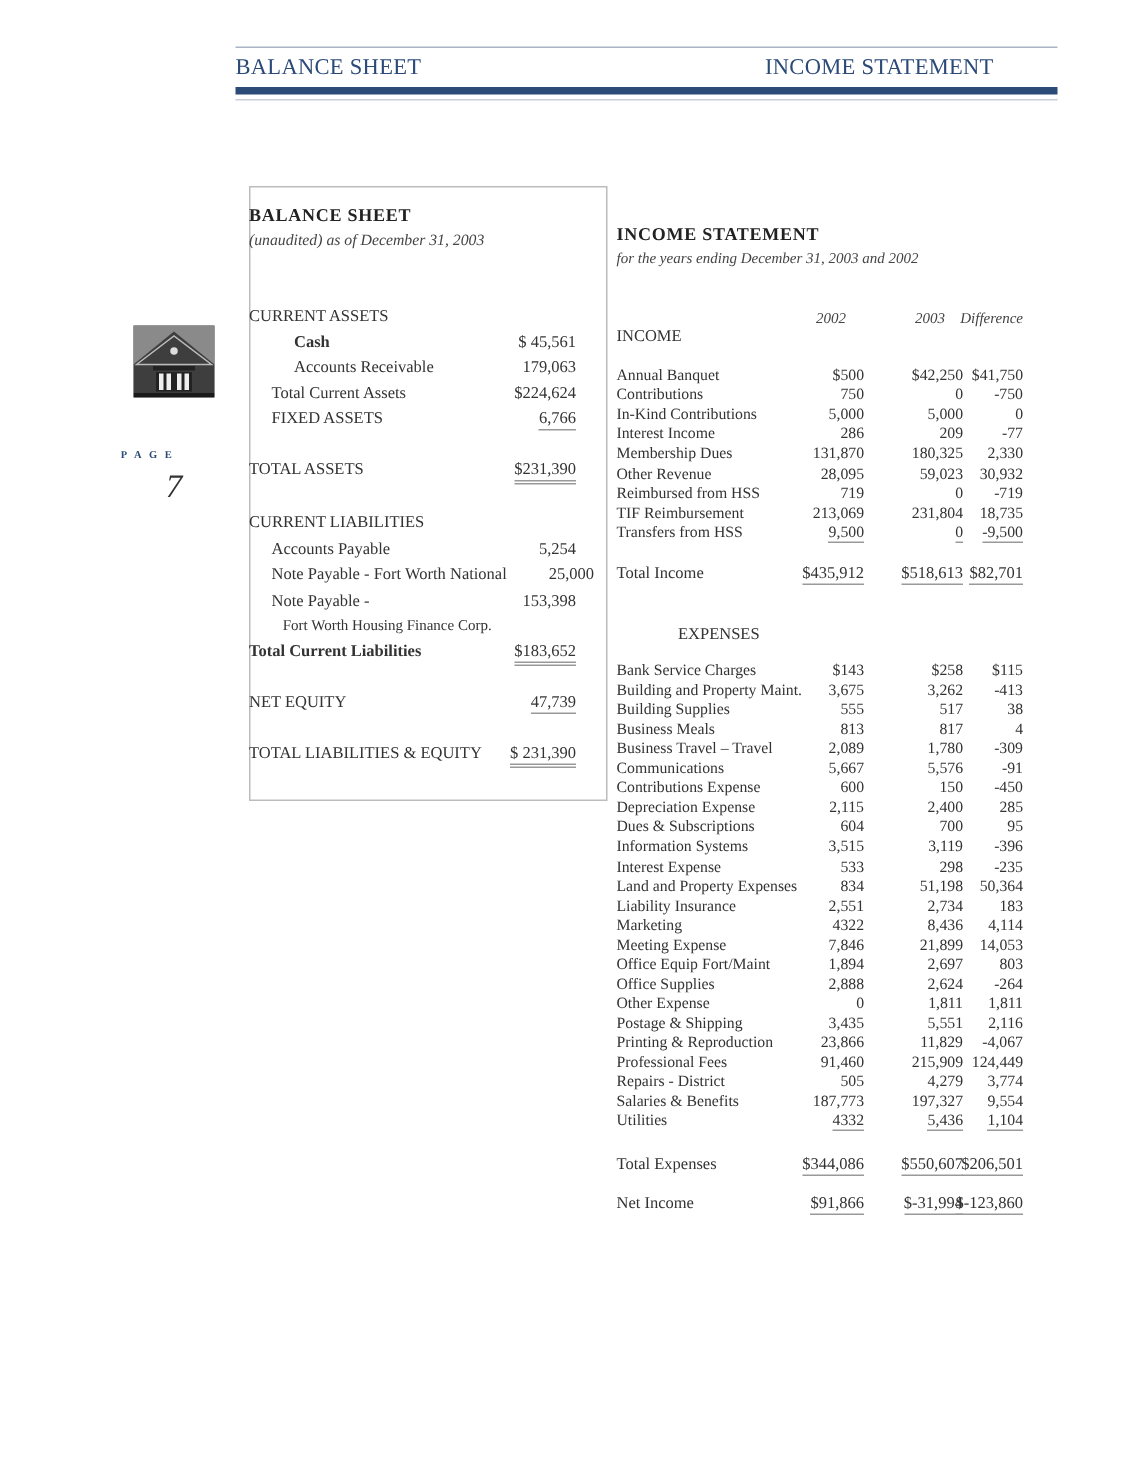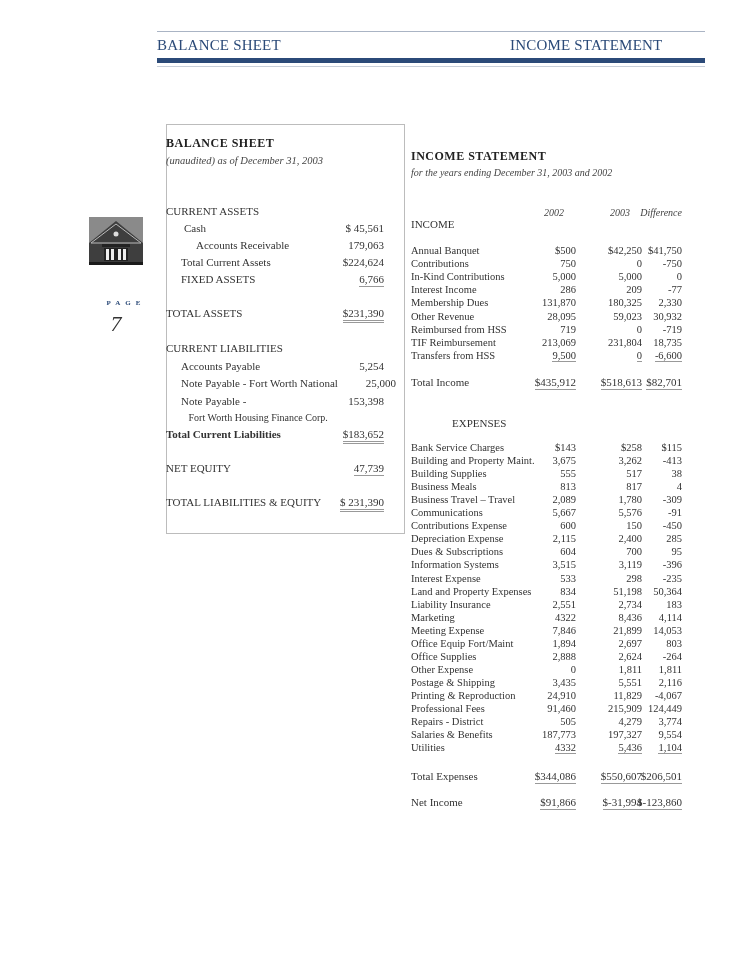--- a/index.html
+++ b/index.html
@@ -6,21 +6,21 @@
   body { width:750px; height:971px; position:relative; overflow:hidden;
          font-family:"Liberation Serif","DejaVu Serif",serif; color:#333; }
   .hdr-top-rule { position:absolute; left:157px; top:31px; width:548px; height:1px; background:#aab4c4; }
   .hdr-left { position:absolute; left:157px; top:37px; font-size:15px; color:#2b4a78; letter-spacing:0.2px; }
   .hdr-right { position:absolute; left:510px; top:37px; font-size:15px; color:#2b4a78; letter-spacing:0.2px; }
   .hdr-thick { position:absolute; left:157px; top:58px; width:548px; height:5px; background:#2b4a78; }
   .hdr-thin { position:absolute; left:157px; top:66px; width:548px; height:1px; background:#c8cfd9; }
 
   .photo { position:absolute; left:89px; top:217px; width:54px; height:48px; background:#3a3a3a; overflow:hidden; }
   .photo svg { display:block; }
-  .page-label { position:absolute; left:104px; top:299px; width:44px; text-align:center; font-size:7px; font-weight:bold; color:#2b4a78; letter-spacing:5px; }
+  .page-label { position:absolute; left:78px; top:299px; width:44px; text-align:center; font-size:7px; font-weight:bold; color:#2b4a78; letter-spacing:5px; }
   .page-num { position:absolute; left:94px; top:311px; width:44px; text-align:center; font-size:22px; font-style:italic; color:#333; }
 
   .bs-box { position:absolute; left:166px; top:124px; width:237px; height:408px; border:1px solid #bcbcbc; border-left:1px solid #bcbcbc; }
   .bs-title { position:absolute; left:166px; top:136px; font-size:12px; font-weight:bold; letter-spacing:0.5px; color:#222; }
   .bs-sub { position:absolute; left:166px; top:155px; font-size:10.5px; font-style:italic; color:#444; }
   .bs-row { position:absolute; left:166px; width:218px; font-size:11px; color:#333; height:16px; }
   .bs-row .lbl { position:absolute; left:0; white-space:nowrap; }
   .bs-row .val { position:absolute; right:0; white-space:nowrap; }
   .bs-row .val.ul { border-bottom:1px solid #999; padding-bottom:1px; }
   .bs-row .val.dul { border-bottom:3px double #999; padding-bottom:1px; }
@@ -68,21 +68,21 @@
 <div class="page-num">7</div>
 
 <div class="bs-box"></div>
 <div class="bs-title">BALANCE SHEET</div>
 <div class="bs-sub">(unaudited) as of December 31, 2003</div>
 <div id="bs-rows">
     <div class="bs-row" style="top: 205px;">
       <span class="lbl" style="left: 0px;">CURRENT ASSETS</span>
     </div>
     <div class="bs-row" style="top: 222px;">
-      <span class="lbl" style="left: 18px;">Cash</span>
+      <span class="lbl" style="left: 30px; font-weight: bold;">Cash</span>
       <span class="val">$ 45,561</span>
     </div>
     <div class="bs-row" style="top: 239px;">
       <span class="lbl" style="left: 30px;">Accounts Receivable</span>
       <span class="val">179,063</span>
     </div>
     <div class="bs-row" style="top: 256px;">
       <span class="lbl" style="left: 15px;">Total Current Assets</span>
       <span class="val">$224,624</span>
     </div>
@@ -178,21 +178,21 @@
     <div class="is-row" style="top: 336.7px;">
       <span class="lbl">TIF Reimbursement</span>
       <span class="c c1">213,069</span>
       <span class="c c2">231,804</span>
       <span class="c c3">18,735</span>
     </div>
     <div class="is-row" style="top: 349.8px;">
       <span class="lbl">Transfers from HSS</span>
       <span class="c c1 ul">9,500</span>
       <span class="c c2 ul">0</span>
-      <span class="c c3 ul">-6,600</span>
+      <span class="c c3 ul">-9,500</span>
     </div>
     <div class="is-row total" style="top: 376px;">
       <span class="lbl">Total Income</span>
       <span class="c c1">$435,912</span>
       <span class="c c2">$518,613</span>
       <span class="c c3">$82,701</span>
     </div>
   </div>
 <div class="is-sec" style="top:417px;margin-left:41px;">EXPENSES</div>
 <div id="is-expenses">
@@ -305,21 +305,21 @@
       <span class="c c3">1,811</span>
     </div>
     <div class="is-row" style="top: 676.9px;">
       <span class="lbl">Postage &amp; Shipping</span>
       <span class="c c1">3,435</span>
       <span class="c c2">5,551</span>
       <span class="c c3">2,116</span>
     </div>
     <div class="is-row" style="top: 689.95px;">
       <span class="lbl">Printing &amp; Reproduction</span>
-      <span class="c c1">24,910</span>
+      <span class="c c1">23,866</span>
       <span class="c c2">11,829</span>
       <span class="c c3">-4,067</span>
     </div>
     <div class="is-row" style="top: 703px;">
       <span class="lbl">Professional Fees</span>
       <span class="c c1">91,460</span>
       <span class="c c2">215,909</span>
       <span class="c c3">124,449</span>
     </div>
     <div class="is-row" style="top: 716.05px;">

